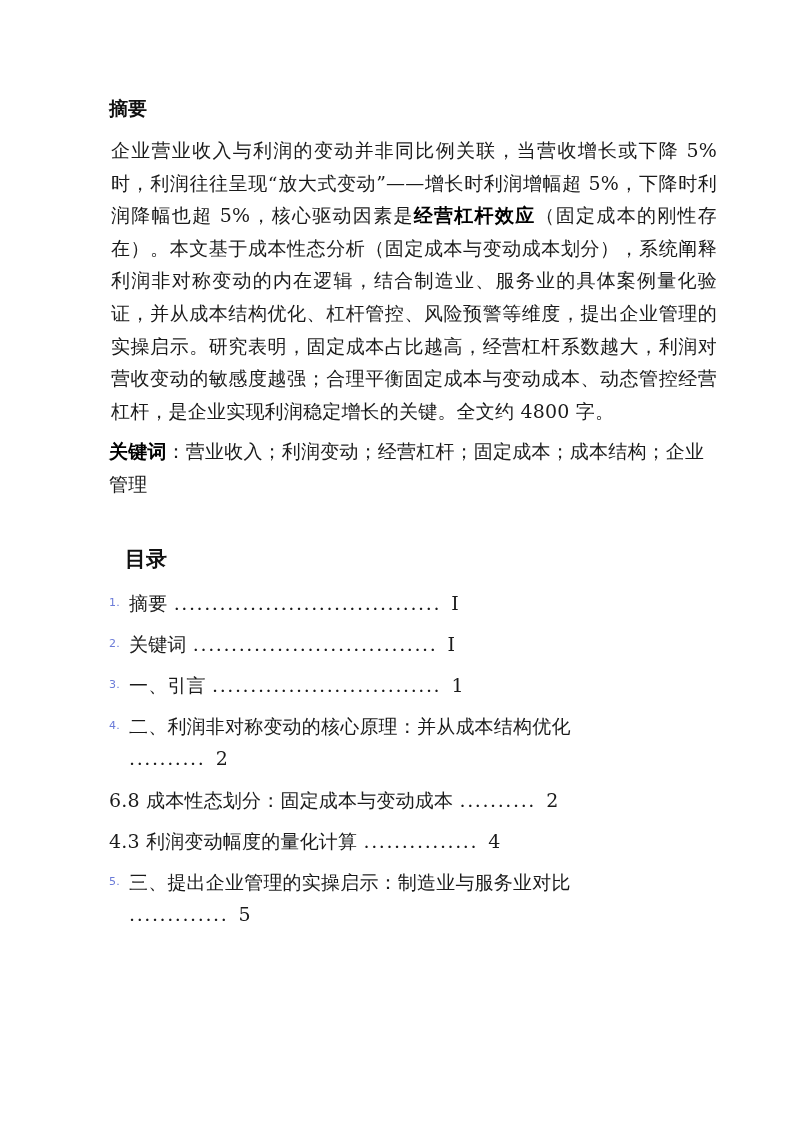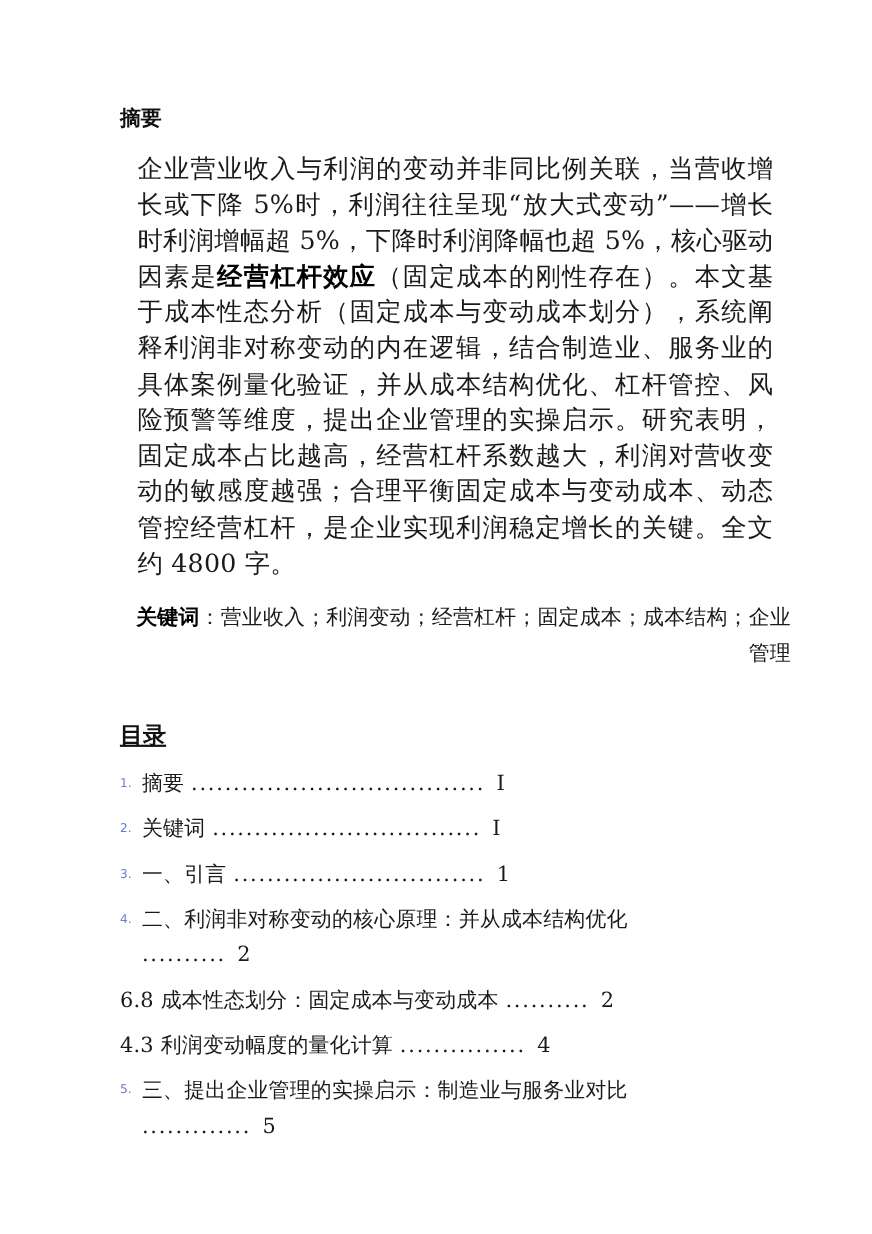--- a/index.html
+++ b/index.html
@@ -23,51 +23,49 @@
     }
     .h-abstract {
       font-family: "DejaVu Sans", "Liberation Sans", sans-serif;
       font-weight: bold;
       font-size: 19px;
       line-height: 28px;
       margin: 0 0 12px 0;
       color: #111;
     }
     .para {
-      font-size: 23px;
+      font-size: 19px;
       line-height: 32.6px;
-      margin: 16px;
+      margin: 2px;
       text-align: justify;
       letter-spacing: 0.2px;
     }
     .para .strong {
       font-family: "DejaVu Sans", "Liberation Sans", sans-serif;
       font-weight: bold;
       color: #000;
     }
     .keywords {
       font-size: 19px;
       line-height: 32.6px;
       margin: 8px 0 0 0;
       letter-spacing: 0.2px;
-      text-align: right;
     }
     .keywords .kw-label {
       font-family: "DejaVu Sans", "Liberation Sans", sans-serif;
       font-weight: bold;
       color: #000;
     }
     .h-toc {
       font-family: "DejaVu Sans", "Liberation Sans", sans-serif;
       font-weight: bold;
       font-size: 21px;
       line-height: 28px;
-      margin: 44px 0 14px 0;
+      margin: 44px 0 14px 16px;
       color: #111;
-      text-decoration: underline;
     }
     .toc {
       list-style: none;
       margin: 0;
       padding: 0;
     }
     .toc-item {
       font-size: 19px;
       line-height: 32.6px;
       margin: 0 0 8.5px 0;

